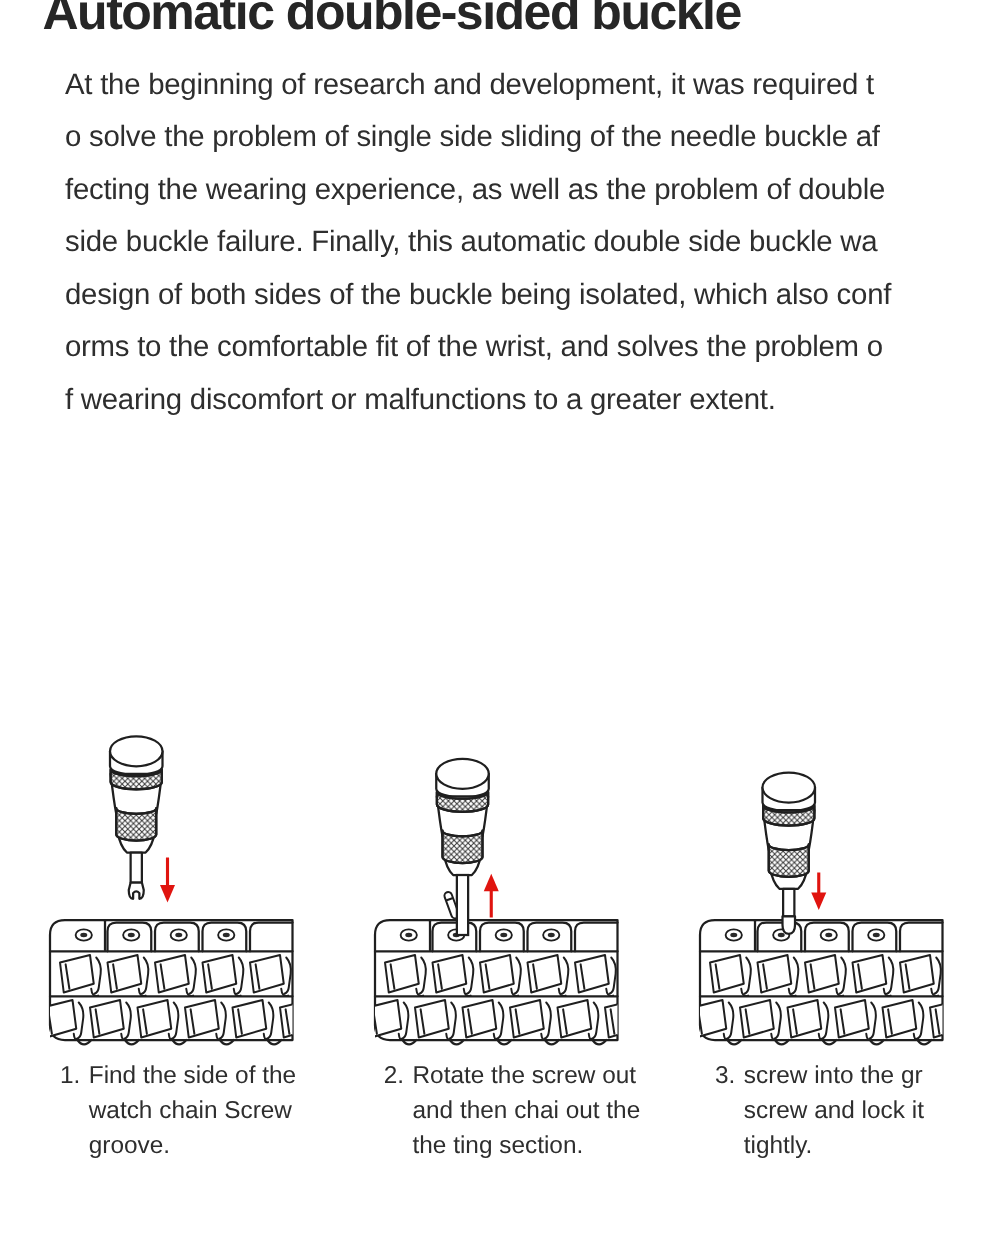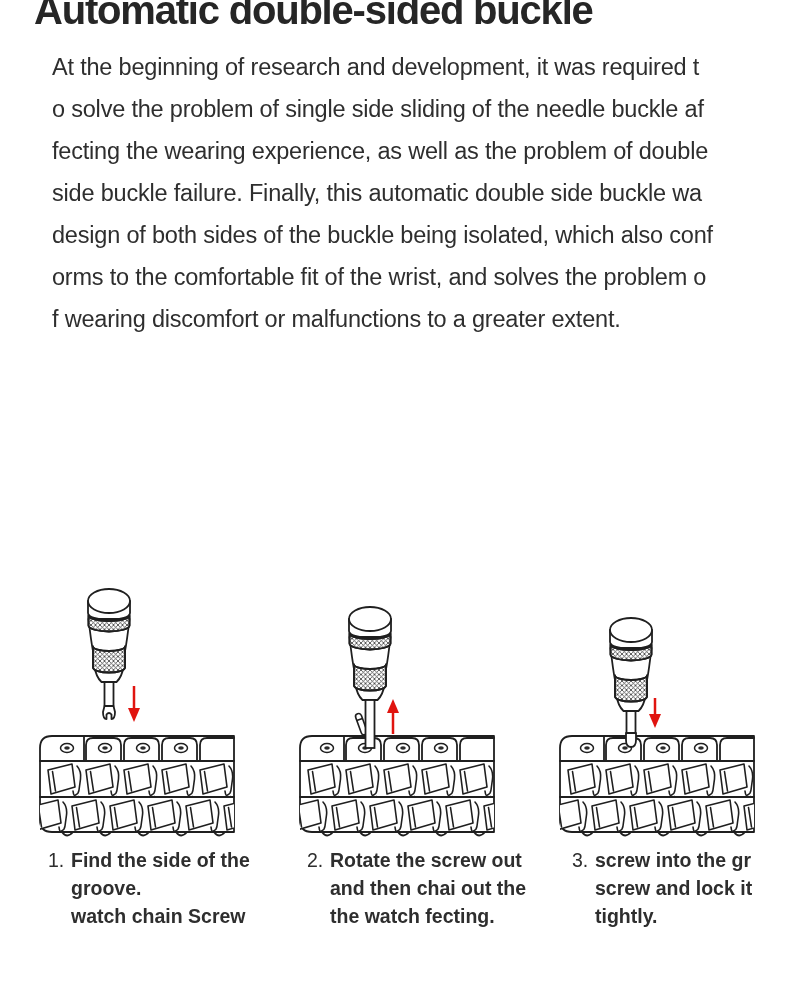--- a/index.html
+++ b/index.html
@@ -23,21 +23,21 @@
   .fig2{left:285px;}
   .fig3{left:545px;}
   .caption{
     position:absolute;top:846px;display:flex;align-items:flex-start;
     font-size:19.5px;line-height:28px;color:#2e2e2e;
   }
   .cap1{left:48px;}
   .cap2{left:307px;}
   .cap3{left:572px;}
   .cap-num{width:23px;flex:none;}
-  .cap-lines div{white-space:nowrap;font-weight:bold;}
+  .cap-lines div{white-space:nowrap;}
   svg{display:block;}
 </style>
 </head>
 <body>
 
 <div class="page">
 
   <svg width="0" height="0" style="position:absolute" aria-hidden="true">
     <defs>
       <pattern id="knurl" width="4.5" height="4.5" patternUnits="userSpaceOnUse">
@@ -169,31 +169,31 @@
         <line x1="110" y1="140" x2="110" y2="158" stroke-width="2.5" stroke="#e0140f"></line>
         <polygon points="104,156 116,156 110,170" fill="#e0140f"></polygon>
       </g>
     </svg>
   </div>
 
   <div class="caption cap1">
     <span class="cap-num">1.</span>
     <div class="cap-lines">
       <div>Find the side of the</div>
+      <div>watch chain Screw</div>
       <div>groove.</div>
-      <div>watch chain Screw</div>
     </div>
   </div>
 
   <div class="caption cap2">
     <span class="cap-num">2.</span>
     <div class="cap-lines">
       <div>Rotate the screw out</div>
       <div>and then chai out the</div>
-      <div>the watch fecting.</div>
+      <div>the ting section.</div>
     </div>
   </div>
 
   <div class="caption cap3">
     <span class="cap-num">3.</span>
     <div class="cap-lines">
       <div>screw into the gr</div>
       <div>screw and lock it</div>
       <div>tightly.</div>
     </div>

